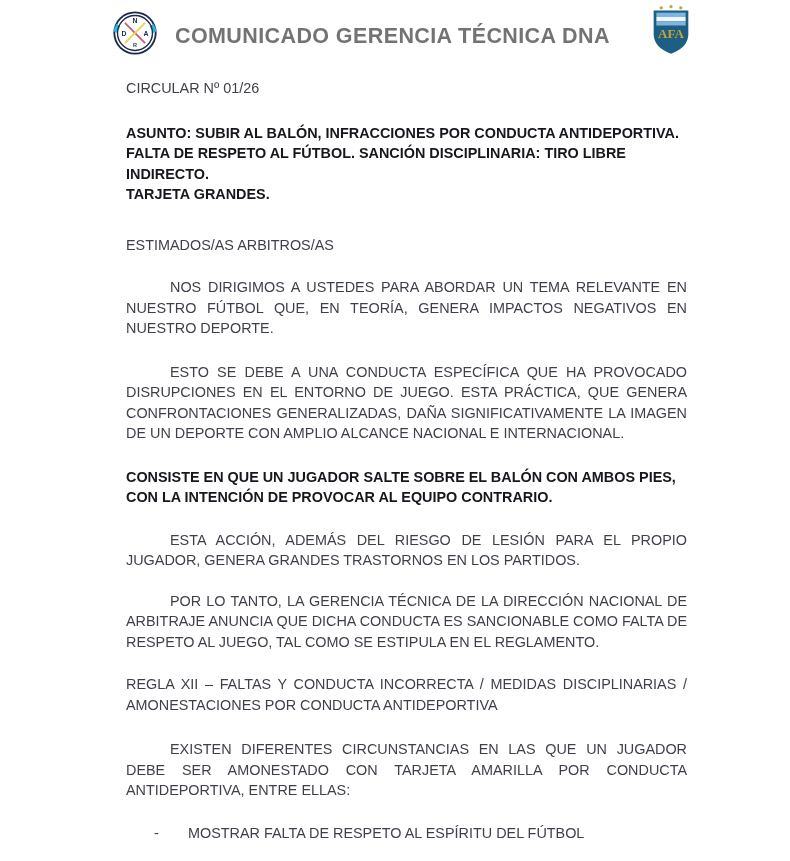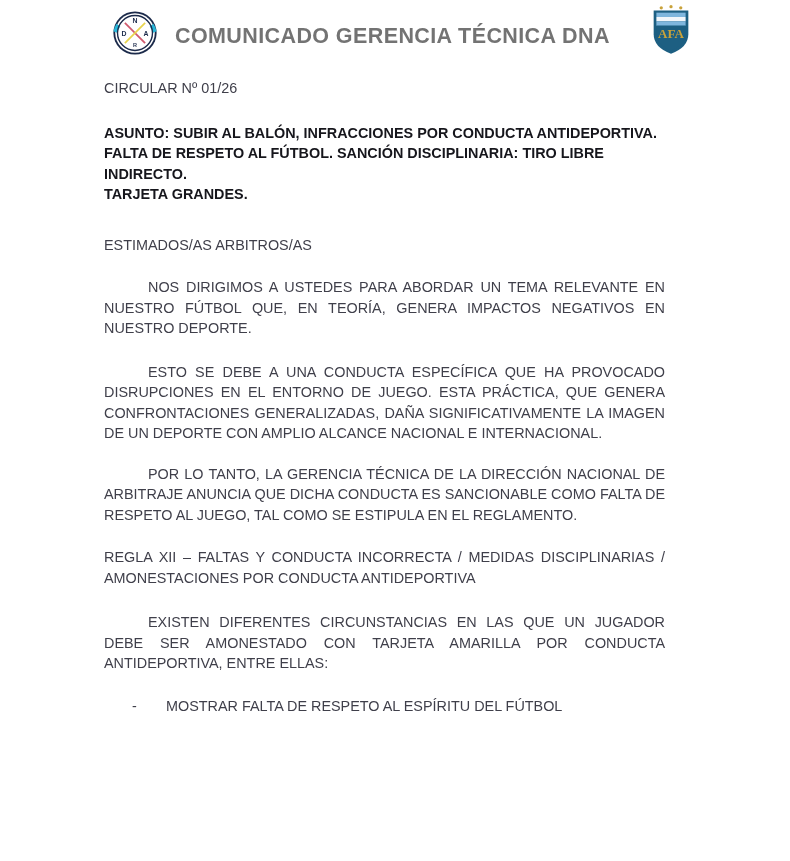--- a/index.html
+++ b/index.html
@@ -54,21 +54,21 @@
     font-size: 21.5px;
     font-weight: bold;
     letter-spacing: 0.4px;
     color: #737373;
     white-space: nowrap;
   }
 
   
   .content {
     position: absolute;
-    left: 104px;
+    left: 126px;
     top: 68px;
     width: 561px;
   }
 
   p {
     margin: 0;
     font-size: 14.4px;
     line-height: 20.5px;
     color: #3f3f4a;
   }
@@ -159,21 +159,23 @@
       <span>FALTA DE RESPETO AL FÚTBOL. SANCIÓN DISCIPLINARIA: TIRO LIBRE INDIRECTO.</span><br>
       <span>TARJETA GRANDES.</span>
     </p>
 
     <p class="gap-estim">ESTIMADOS/AS ARBITROS/AS</p>
 
     <p class="gap-p1 just indent">NOS DIRIGIMOS A USTEDES PARA ABORDAR UN TEMA RELEVANTE EN NUESTRO FÚTBOL QUE, EN TEORÍA, GENERA IMPACTOS NEGATIVOS EN NUESTRO DEPORTE.</p>
 
     <p class="gap-p2 just indent">ESTO SE DEBE A UNA CONDUCTA ESPECÍFICA QUE HA PROVOCADO DISRUPCIONES EN EL ENTORNO DE JUEGO. ESTA PRÁCTICA, QUE GENERA CONFRONTACIONES GENERALIZADAS, DAÑA SIGNIFICATIVAMENTE LA IMAGEN DE UN DEPORTE CON AMPLIO ALCANCE NACIONAL E INTERNACIONAL.</p>
 
+    <p class="gap-p3 bold">CONSISTE EN QUE UN JUGADOR SALTE SOBRE EL BALÓN CON AMBOS PIES, CON LA INTENCIÓN DE PROVOCAR AL EQUIPO CONTRARIO.</p>
 
+    <p class="gap-p4 just indent">ESTA ACCIÓN, ADEMÁS DEL RIESGO DE LESIÓN PARA EL PROPIO JUGADOR, GENERA GRANDES TRASTORNOS EN LOS PARTIDOS.</p>
 
     <p class="gap-p5 just indent">POR LO TANTO, LA GERENCIA TÉCNICA DE LA DIRECCIÓN NACIONAL DE ARBITRAJE ANUNCIA QUE DICHA CONDUCTA ES SANCIONABLE COMO FALTA DE RESPETO AL JUEGO, TAL COMO SE ESTIPULA EN EL REGLAMENTO.</p>
 
     <p class="gap-regla just">REGLA XII – FALTAS Y CONDUCTA INCORRECTA / MEDIDAS DISCIPLINARIAS / AMONESTACIONES POR CONDUCTA ANTIDEPORTIVA</p>
 
     <p class="gap-p6 just indent">EXISTEN DIFERENTES CIRCUNSTANCIAS EN LAS QUE UN JUGADOR DEBE SER AMONESTADO CON TARJETA AMARILLA POR CONDUCTA ANTIDEPORTIVA, ENTRE ELLAS:</p>
 
     <p class="gap-bullets bullet-row">
       <span class="bullet-dash">-</span><span>MOSTRAR FALTA DE RESPETO AL ESPÍRITU DEL FÚTBOL</span>
     </p>

